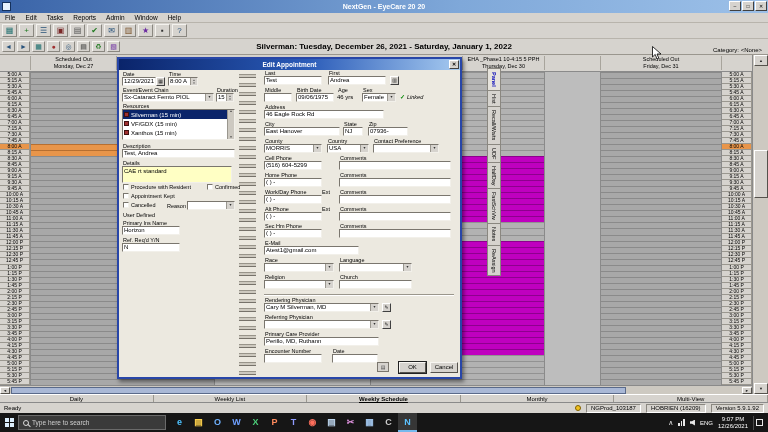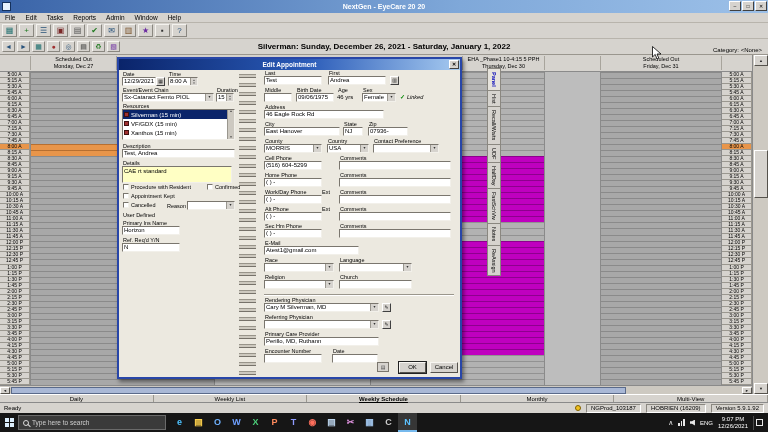--- a/index.html
+++ b/index.html
@@ -207,21 +207,21 @@
       <div class="tbico">
         <div class="g" style="color: rgb(68, 68, 68);">▤</div>
       </div>
       <div class="tbico">
         <div class="g" style="color: rgb(31, 122, 31);">♻</div>
       </div>
       <div class="tbico">
         <div class="g" style="color: rgb(106, 40, 160);">▧</div>
       </div>
     </div>
-  <div class="sched-title" style="top:39px;position:absolute">Silverman: Sunday, December 26, 2021 - Saturday, January 1, 2022</div>
+  <div class="sched-title" style="top:39px;position:absolute">Silverman: Tuesday, December 26, 2021 - Saturday, January 1, 2022</div>
   <div class="category" style="position:absolute;top:47px">Category: &lt;None&gt;</div>
 
   <div class="headers">
     <div class="hdr" style="left:30px;width:87px">
       <div>Scheduled Out</div>
       <div>Monday, Dec 27</div>
     </div>
     <div class="hdr" style="left:462px;width:83px">
       <div>EHA _Phase1 10-4:15 5 PPH</div>
       <div>Thursday, Dec 30</div>

